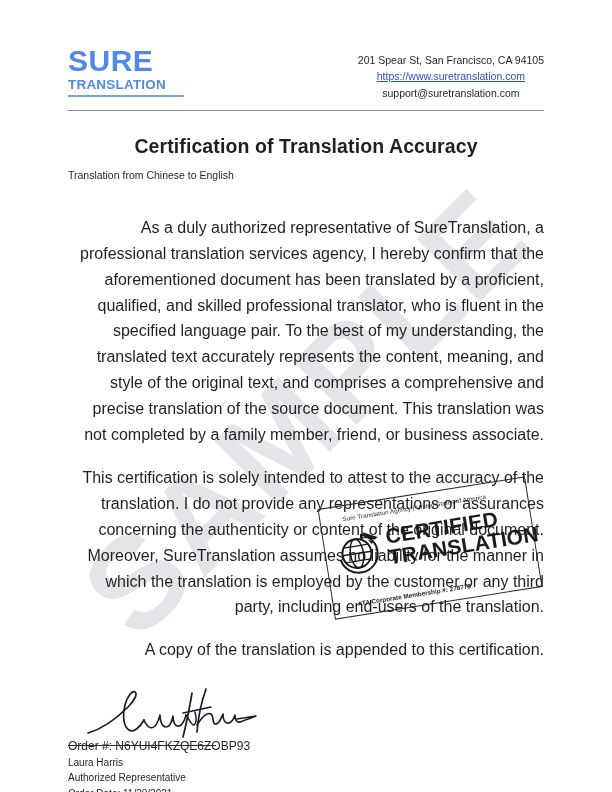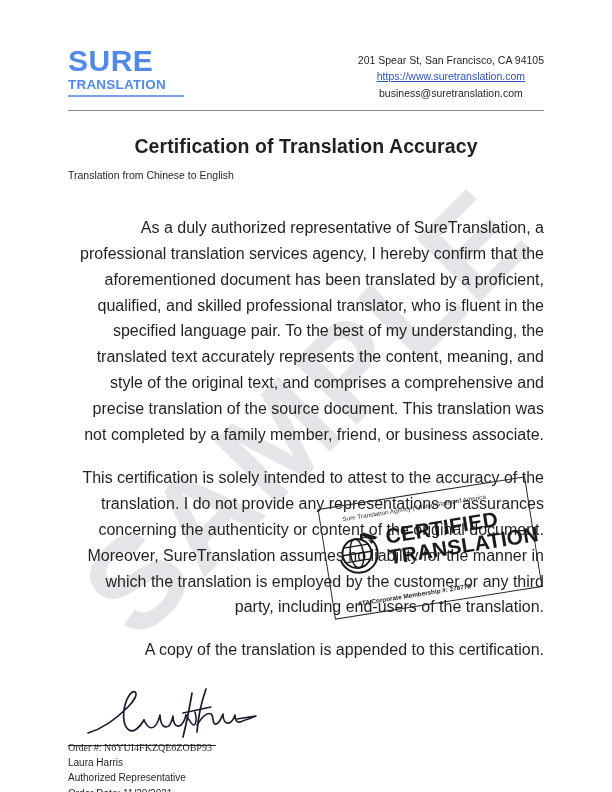--- a/index.html
+++ b/index.html
@@ -195,23 +195,22 @@
     position: absolute;
     left: 10px;
     top: 26px;
   }
 
   
   .footer {
     position: absolute;
     left: 68px;
     bottom: 39px;
-    font-size: 10px;
+    font-size: 12px;
     z-index: 2;
-    font-family: Liberation Serif, serif;
   }
 </style>
 </head>
 <body>
 
 <div class="page">
 
   <div class="watermark">
     <div class="watermark-text">SAMPLE</div>
   </div>
@@ -221,21 +220,21 @@
     <div class="header">
       <div class="logo-block">
         <div class="logo-sure">SURE</div>
         <div class="logo-translation">TRANSLATION</div>
         <div class="logo-rule"></div>
       </div>
 
       <div class="addr-block">
         <span class="addr-line">201 Spear St, San Francisco, CA 94105</span>
         <a class="addr-link" href="#">https://www.suretranslation.com</a>
-        <span class="addr-line">business@suretranslation.com</span>
+        <span class="addr-line">support@suretranslation.com</span>
       </div>
     </div>
 
     <div class="divider"></div>
 
     <div class="title">Certification of Translation Accuracy</div>
     <div class="subtitle">Translation from Chinese to English</div>
 
     <div class="body-text">
       <p class="para">As a duly authorized representative of SureTranslation, a professional translation services agency, I hereby confirm that the aforementioned document has been translated by a proficient, qualified, and skilled professional translator, who is fluent in the specified language pair. To the best of my understanding, the translated text accurately represents the content, meaning, and style of the original text, and comprises a comprehensive and precise translation of the source document. This translation was not completed by a family member, friend, or business associate.</p>

